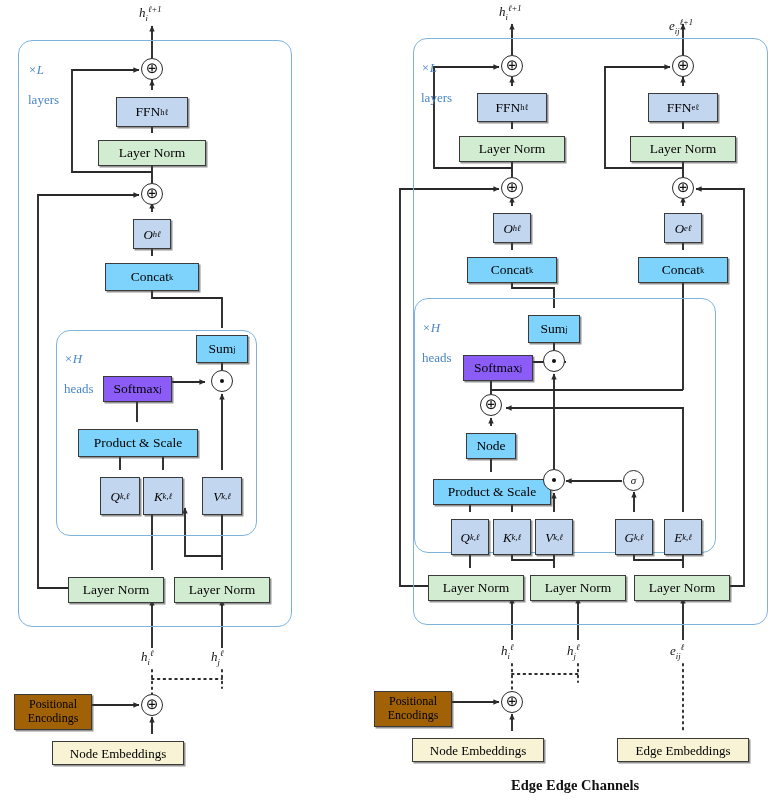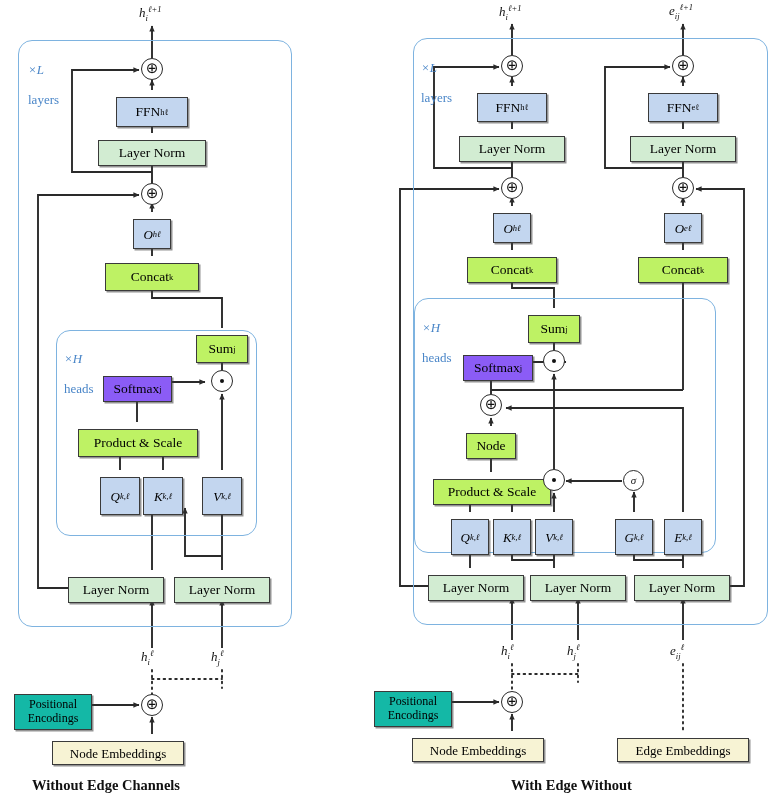--- a/index.html
+++ b/index.html
@@ -18,23 +18,23 @@
     font-family:"Liberation Serif",serif;
     font-size:13.5px;
     line-height:1;
     white-space:nowrap;
     box-shadow:1.5px 1.5px 0 rgba(60,60,60,0.55);
     margin-top:7px;
   }
   .box.blue{background:#c3d6ef;}
   .box.green{background:#d2ecd2;justify-content:center;}
   .box.pink{background:#8b5cf6;}
-  .box.cyan{background:#14b8a6;}
+  .box.cyan{background:#a16207;}
   .box.cream{background:#f7f3d4;}
-  .box.plain{background:#bef264;}
+  .box.plain{background:#7dd3fc;}
   .box.mathbox{font-style:italic;font-size:13px;}
 
   
   .group{
     position:absolute;
     box-sizing:border-box;
     border:1.3px solid #7eb3e0;
     border-radius:14px;
     background:transparent;
   }
@@ -335,26 +335,25 @@
   <div class="opc" style="left:141px;top:183px;width:22px;height:22px;">
     <span class="plusglyph">⊕</span>
   </div>
   <div class="opc" style="left:211px;top:370px;width:22px;height:22px;">
     <span class="dotglyph"></span>
   </div>
   <div class="opc" style="left:141px;top:694px;width:22px;height:22px;">
     <span class="plusglyph">⊕</span>
   </div>
 
-  <div class="caption" style="left:32px;top:777px;">Without Edge Channels</div>
 
   <div class="mlabel" style="left:499px;top:3px;">
     <span>h</span><sub>i</sub><sup>ℓ+1</sup>
   </div>
-  <div class="mlabel" style="left:669px;top:2px;">
+  <div class="mlabel" style="left:669px;top:17px;">
     <span>e</span><sub>ij</sub><sup>ℓ+1</sup>
   </div>
 
   <div class="box blue" style="left:477px;top:86px;width:70px;height:29px;">
     <span>FFN</span>
       <sub>h</sub>
       <sup>ℓ</sup>
   </div>
   <div class="box blue" style="left:648px;top:86px;width:70px;height:29px;">
     <span>FFN</span>
@@ -481,15 +480,15 @@
   <div class="opc" style="left:543px;top:469px;width:22px;height:22px;">
     <span class="dotglyph"></span>
   </div>
   <div class="opc" style="left:623px;top:470px;width:21px;height:21px;">
     <span class="sigglyph">σ</span>
   </div>
   <div class="opc" style="left:501px;top:691px;width:22px;height:22px;">
     <span class="plusglyph">⊕</span>
   </div>
 
-  <div class="caption" style="left:511px;top:777px;">With Edge Without</div>
+  <div class="caption" style="left:511px;top:777px;">Edge Edge Channels</div>
 
 </div>
 
 </body></html>

